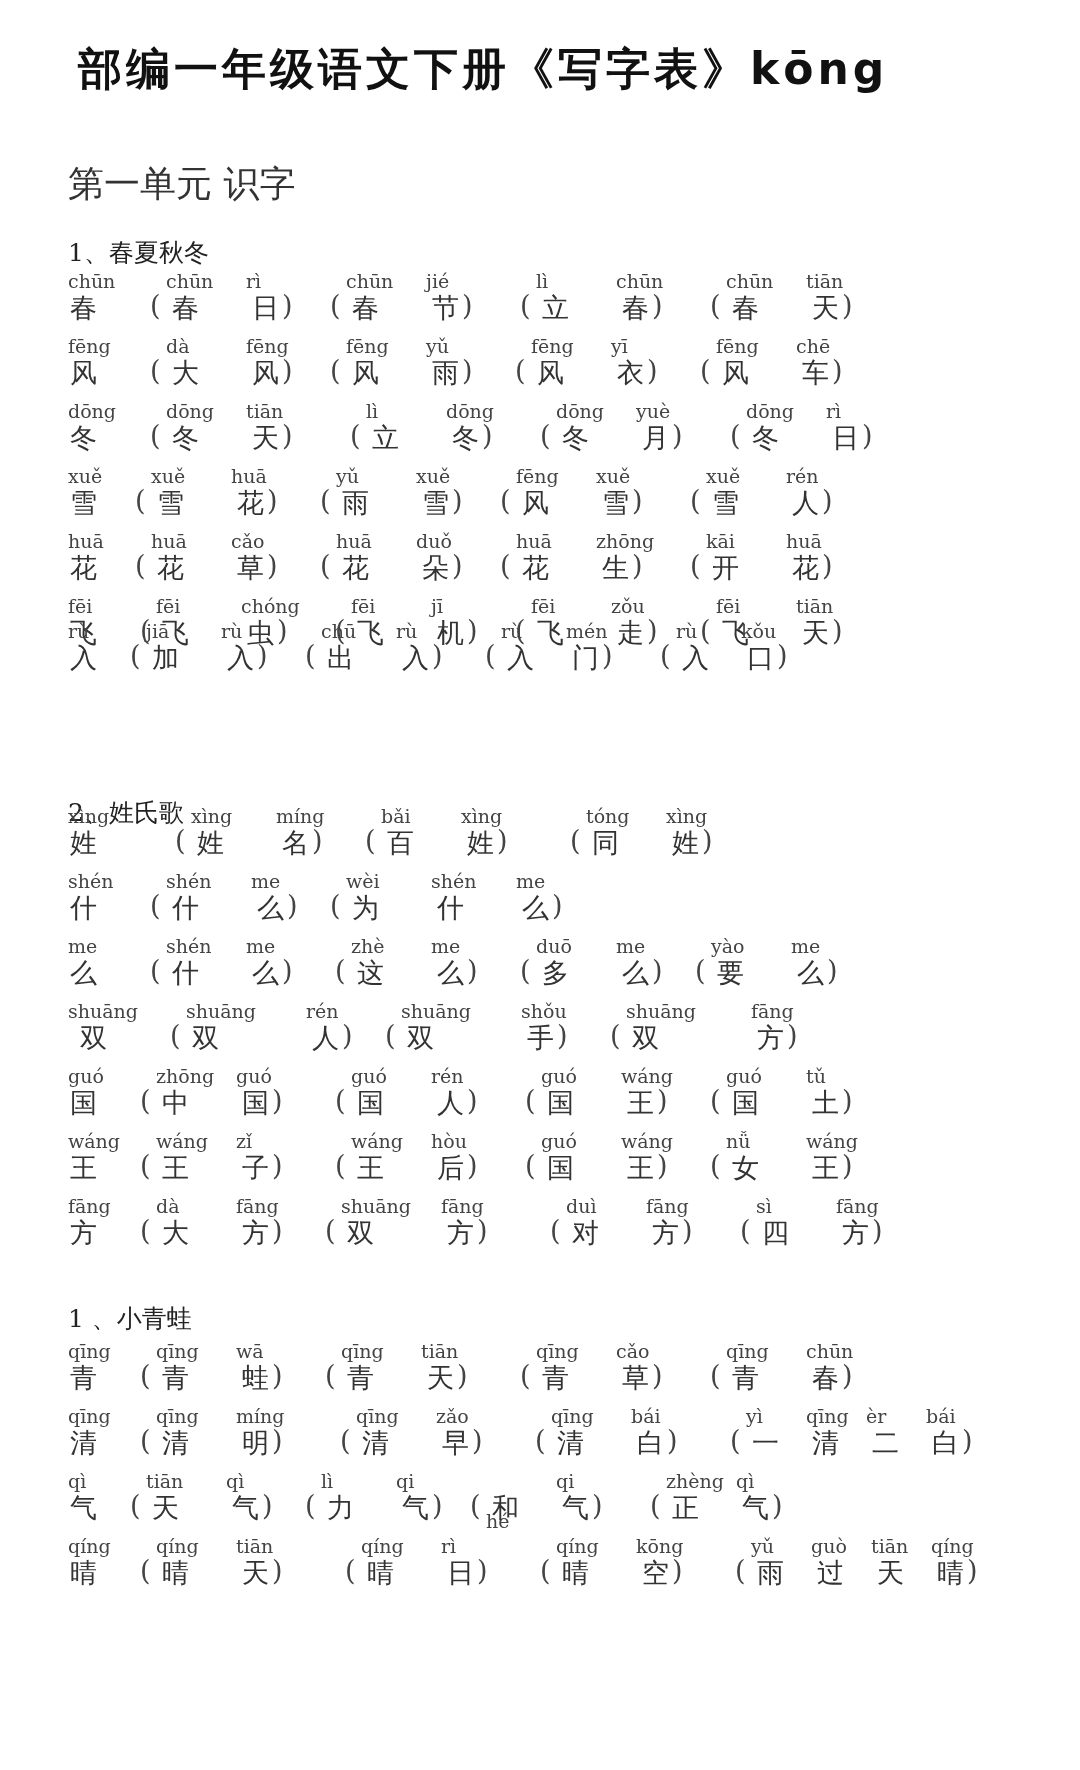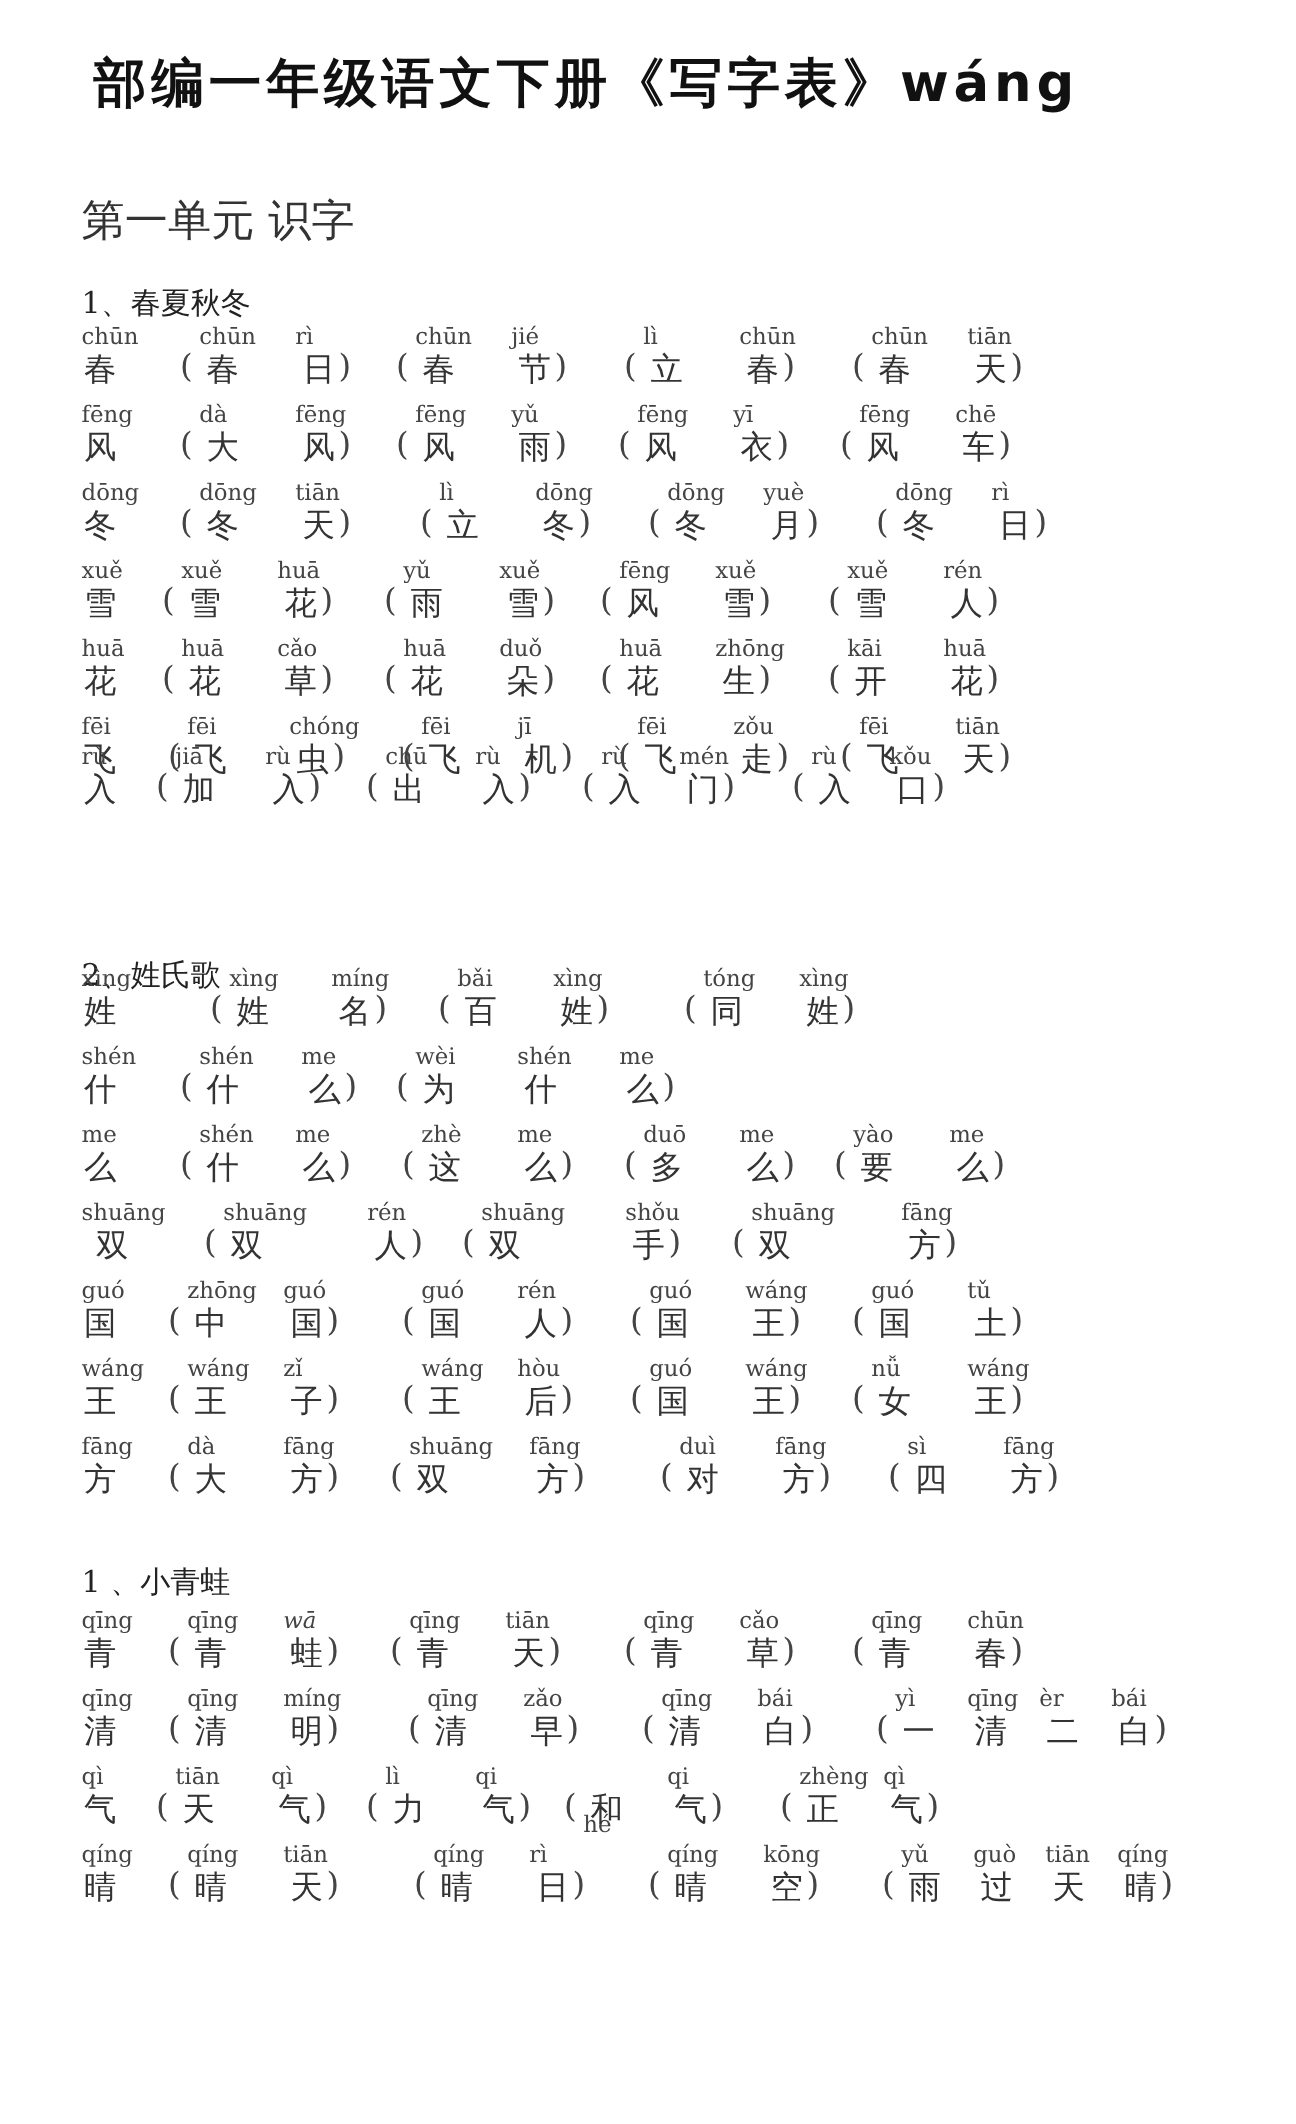--- a/index.html
+++ b/index.html
@@ -11,21 +11,21 @@
   .section { position: absolute; left: 68px; font-size: 25px; color: #222; white-space: nowrap; }
   .row { position: absolute; left: 0; width: 1080px; height: 60px; }
   .grp { position: absolute; top: 0; height: 60px; white-space: nowrap; }
   .py { position: absolute; top: 0; font-size: 19px; color: #444; font-family: "DejaVu Serif", serif; white-space: nowrap; }
   .ch { position: absolute; top: 20px; font-size: 27px; color: #333; white-space: nowrap; font-family: "DejaVu Sans", sans-serif; }
   .paren { position: absolute; top: 20px; font-size: 27px; color: #444; }
 </style>
 </head>
 <body>
 
-<div class="title">部编一年级语文下册《写字表》wáng</div>
+<div class="title">部编一年级语文下册《写字表》kōng</div>
 <div class="unit">第一单元 识字</div>
 
 <div id="content">
     <div class="section" style="top: 236px;">1、春夏秋冬</div>
     <div class="row" style="top: 270px;">
       <div class="grp" style="left: 68px;">
         <span class="py" style="left: 0px;">chūn</span>
         <span class="ch" style="left: 2px;">春</span>
       </div>
       <div class="grp" style="left: 150px;">
@@ -529,21 +529,21 @@
     <div class="section" style="top: 1302px;">1 、小青蛙</div>
     <div class="row" style="top: 1340px;">
       <div class="grp" style="left: 68px;">
         <span class="py" style="left: 0px;">qīng</span>
         <span class="ch" style="left: 2px;">青</span>
       </div>
       <div class="grp" style="left: 140px;">
         <span class="paren" style="left: 0px;">(</span>
         <span class="py" style="left: 16px;">qīng</span>
         <span class="ch" style="left: 22px;">青</span>
-        <span class="py" style="left: 96px; font-style: italic;">wā</span>
+        <span class="py" style="left: 96px;">wā</span>
         <span class="ch" style="left: 102px;">蛙</span>
         <span class="paren" style="left: 132px;">)</span>
       </div>
       <div class="grp" style="left: 325px;">
         <span class="paren" style="left: 0px;">(</span>
         <span class="py" style="left: 16px;">qīng</span>
         <span class="ch" style="left: 22px;">青</span>
         <span class="py" style="left: 96px;">tiān</span>
         <span class="ch" style="left: 102px;">天</span>
         <span class="paren" style="left: 132px;">)</span>

